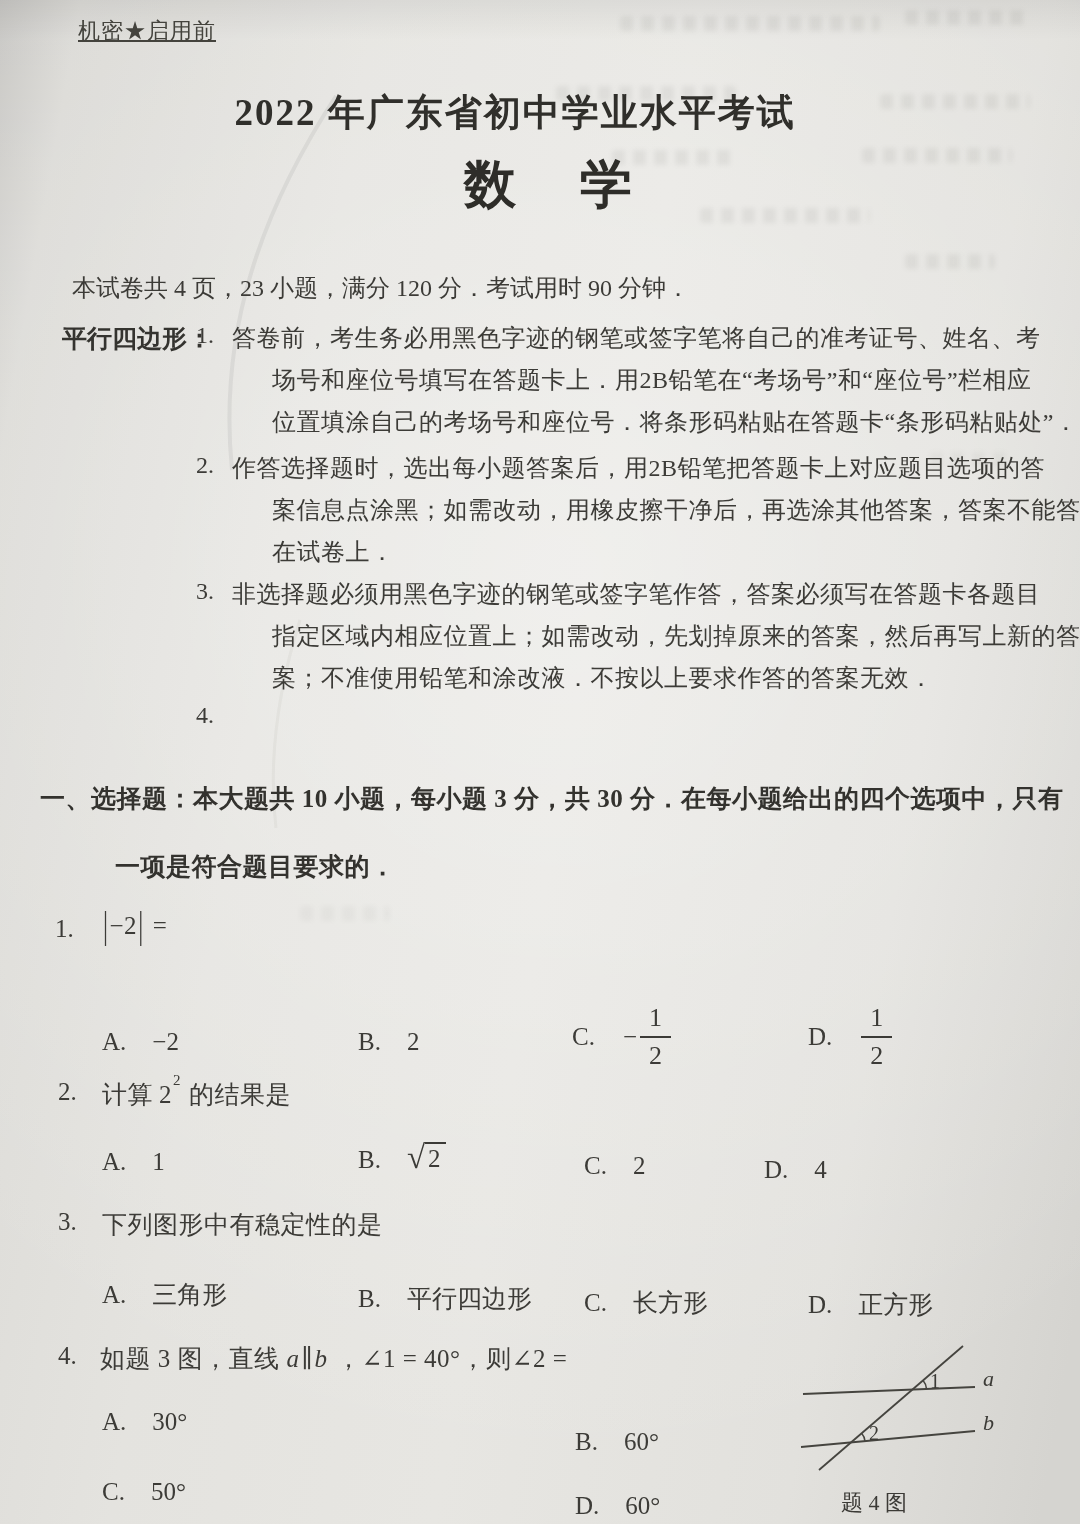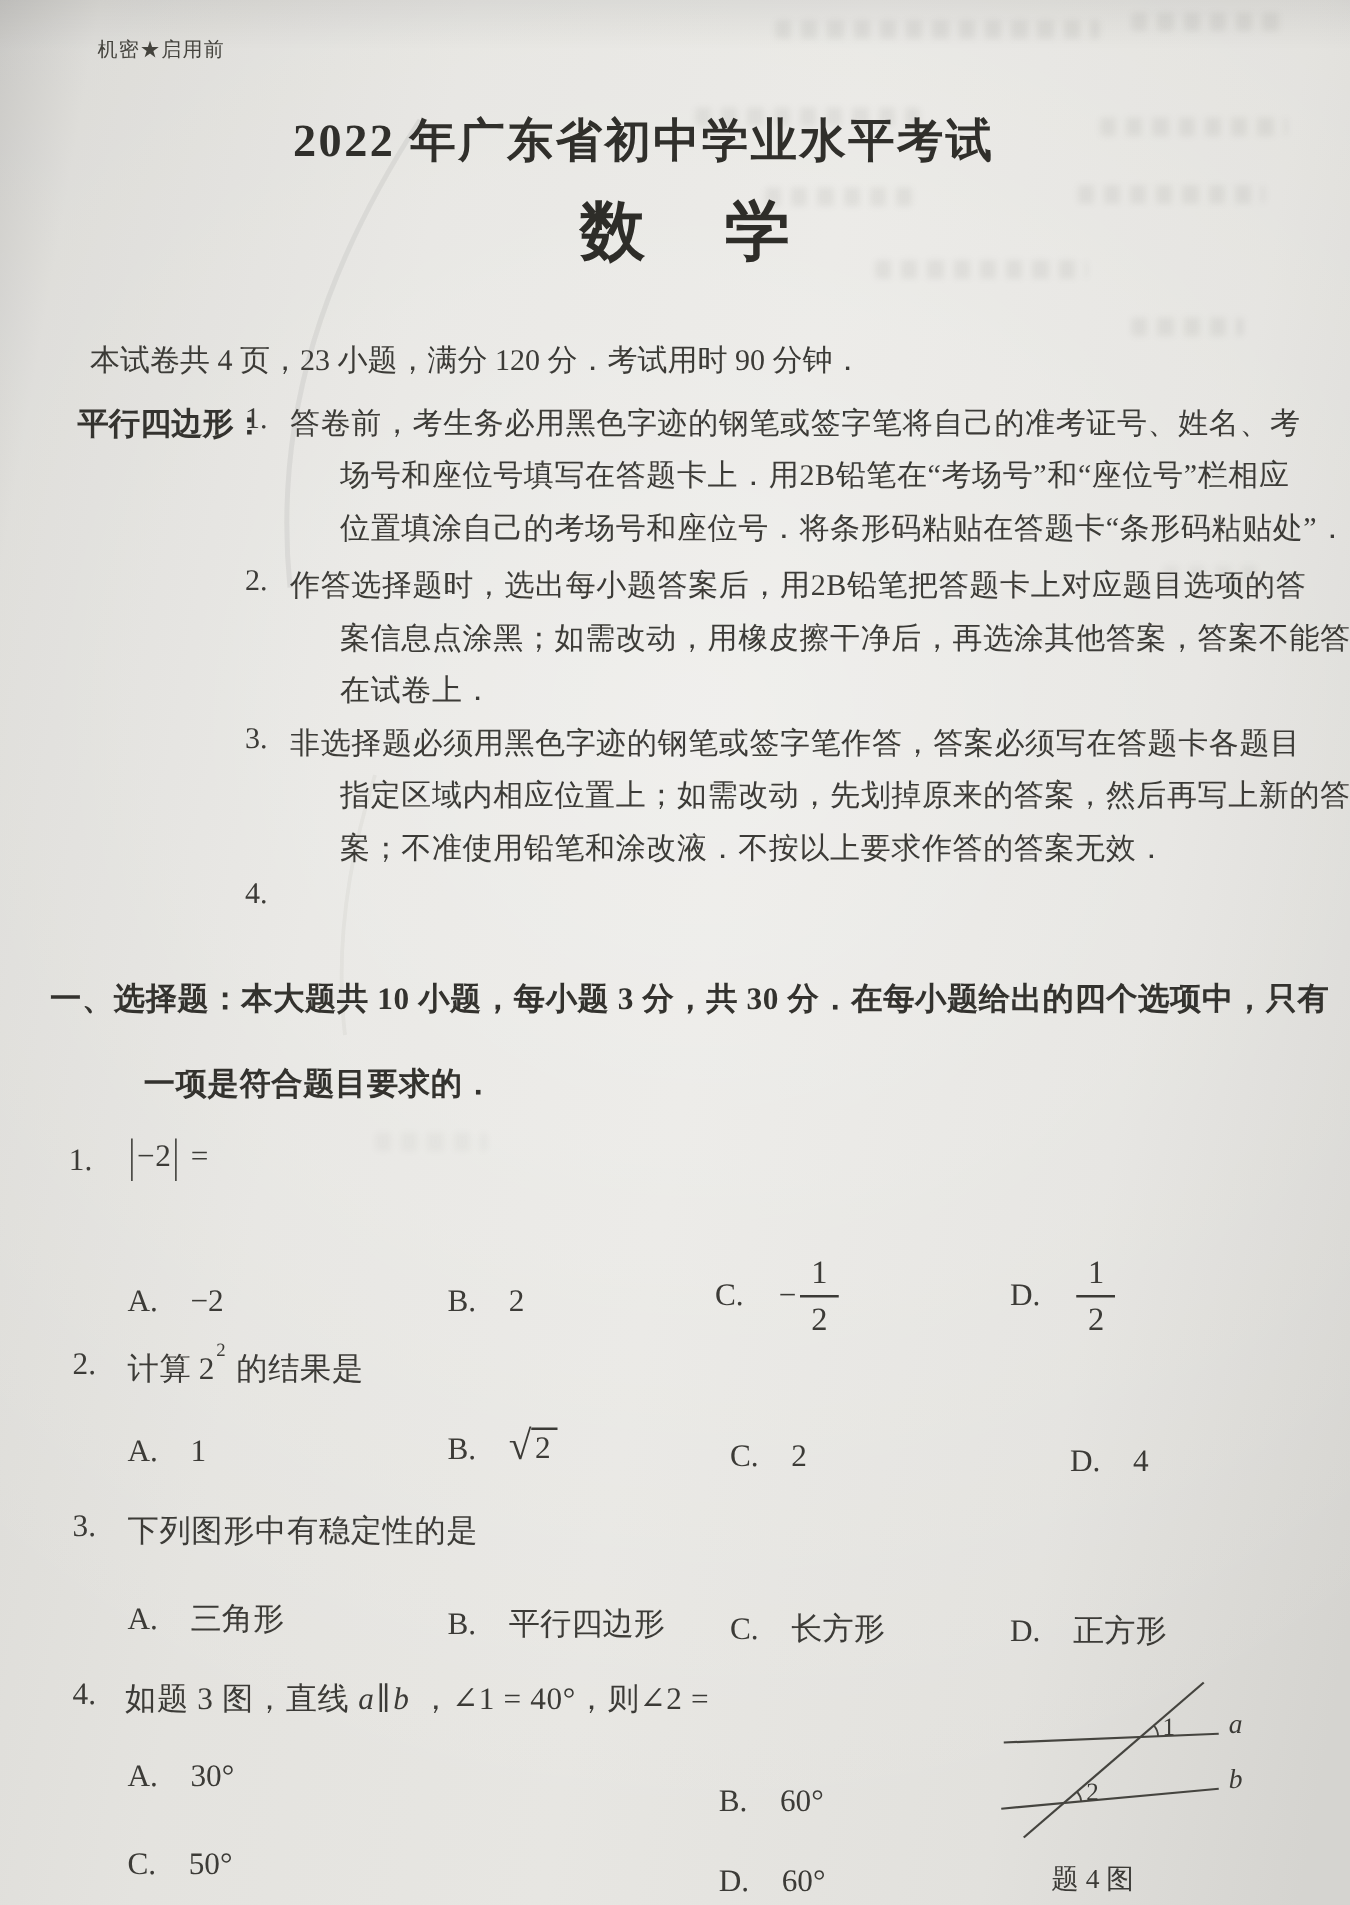--- a/index.html
+++ b/index.html
@@ -6,21 +6,21 @@
   .page{
     position:relative;width:1080px;height:1524px;overflow:hidden;
     font-family:"Liberation Serif","DejaVu Serif",serif;
     color:#3c3b37;
     background:
       linear-gradient(180deg, rgba(0,0,0,.06) 0, rgba(0,0,0,0) 40px),
       radial-gradient(ellipse 130% 95% at 52% 38%, rgba(255,255,255,.38) 0, rgba(255,255,255,0) 62%),
       linear-gradient(100deg,#c7c6c3 0%,#dbdad6 6%,#e4e3df 28%,#e7e6e2 52%,#e2e1dd 78%,#d5d4d0 97%);
   }
   .t{position:absolute;white-space:nowrap;}
-  .conf{left:78px;top:30px;font-size:16px;color:#44433d;letter-spacing:1px;}
+  .conf{left:78px;top:16px;font-size:22px;color:#44433d;letter-spacing:1px;text-decoration:underline;}
   .title{left:0;top:88px;width:1008px;text-align:center;text-indent:22px;
          font-size:37px;font-weight:bold;color:#302f2b;letter-spacing:2px;}
   .subject{left:0;top:150px;width:1080px;text-align:center;text-indent:22px;
            font-size:52px;font-weight:bold;color:#2e2d29;letter-spacing:6px;}
   .meta{left:72px;top:272px;font-size:24px;text-align:right;}
   .nlabel{left:62px;top:322px;font-size:25px;font-weight:bold;color:#34332f;}
   .nnum{left:196px;font-size:24px;}
   .nline{font-size:24px;letter-spacing:.5px;}
   .sect{font-size:25px;font-weight:bold;color:#33322e;letter-spacing:.5px;}
   .qnum{font-size:25px;}
@@ -127,21 +127,21 @@
   </div>
   <div class="t opt" style="left:358px;top:1142px;">
     <span class="olabel">B.</span><span class="sqrt">
         <span class="rad">√</span>
         <span class="cand">2</span>
       </span>
   </div>
   <div class="t opt" style="left:584px;top:1152px;">
     <span class="olabel">C.</span><span>2</span>
   </div>
-  <div class="t opt" style="left:856px;top:1156px;">
+  <div class="t opt" style="left:764px;top:1156px;">
     <span class="olabel">D.</span><span>4</span>
   </div>
 
   <div class="t qnum" style="left:58px;top:1208px;">3.</div>
   <div class="t stem" style="left:102px;top:1208px;">下列图形中有稳定性的是</div>
 
   <div class="t opt" style="left:102px;top:1278px;">
     <span class="olabel">A.</span><span>三角形</span>
   </div>
   <div class="t opt" style="left:358px;top:1282px;">

